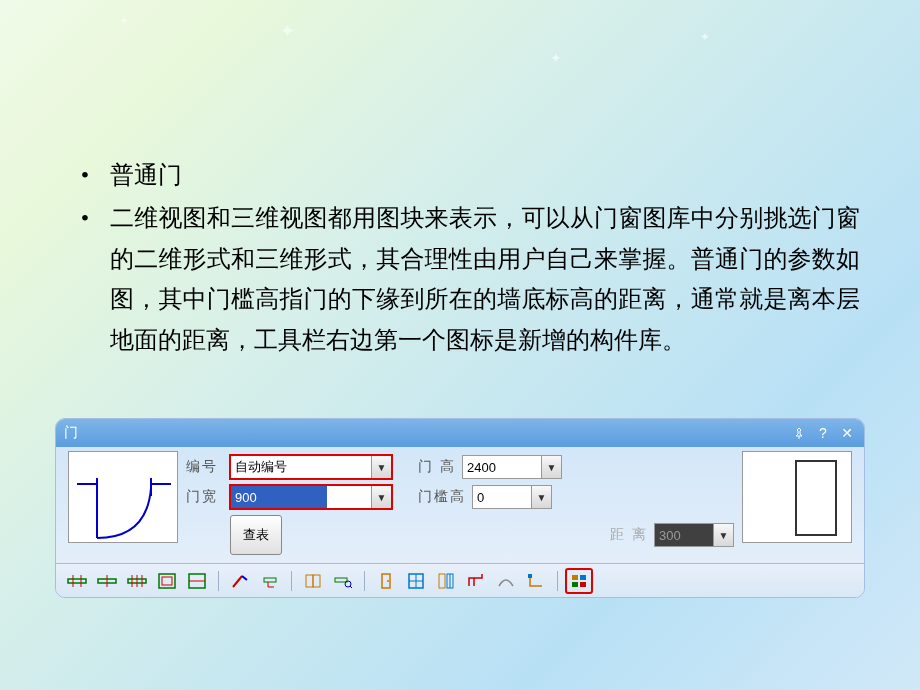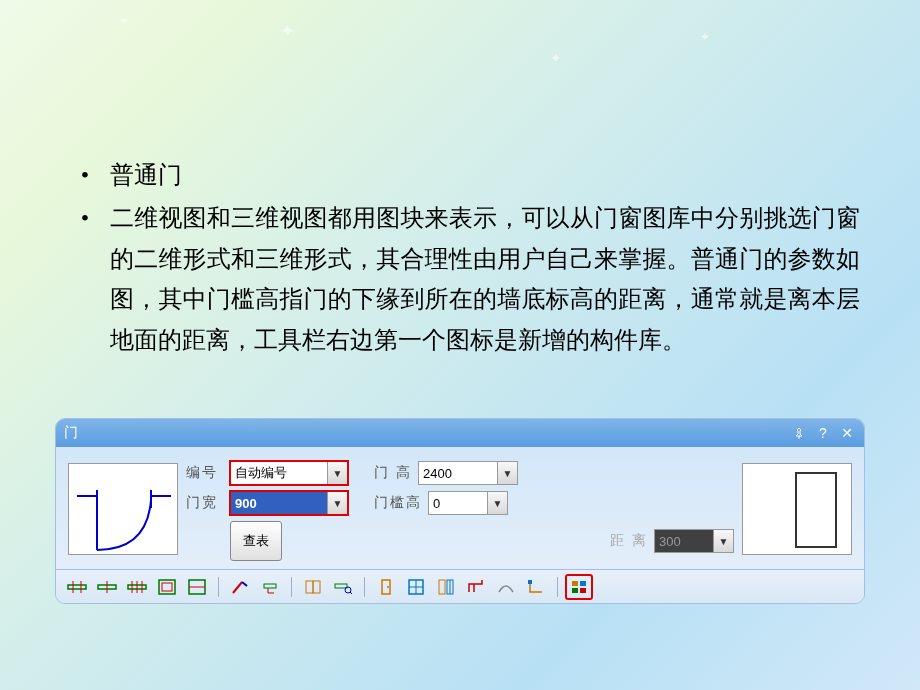--- a/index.html
+++ b/index.html
@@ -66,23 +66,23 @@
       height: 18px;
       margin-left: 6px;
       display: flex;
       align-items: center;
       justify-content: center;
       color: #fff;
       font-size: 14px;
       cursor: pointer;
     }
     .dialog-body {
-      padding: 10px 12px 8px 12px;
-      display: flex;
-      align-items: center;
+      padding: 4px 12px 8px 12px;
+      display: flex;
+      align-items: flex-start;
       gap: 8px;
     }
     .preview-2d {
       width: 110px;
       height: 92px;
       background: #fff;
       border: 1px solid #999;
       position: relative;
     }
     .preview-3d {
@@ -145,21 +145,21 @@
       border-left: 1px solid #999;
       display: flex;
       align-items: center;
       justify-content: center;
       font-size: 10px;
       color: #333;
       cursor: pointer;
     }
     .combo-disabled { background: #f0f0f0; }
     .combo-disabled input { background: #404040; color: #999; }
-    .highlighted { outline: 2px solid #e00000; outline-offset: -1px; }
+    .highlighted { outline: 2px solid #e00000; outline-offset: -1px; gap: 44px; }
     .highlighted-blue { background: #3060c0; color: #fff; }
     
     .btn-lookup {
       height: 40px;
       padding: 0 12px;
       background: linear-gradient(180deg, #fff, #e0e0e0);
       border: 1px solid #888;
       border-radius: 3px;
       font-size: 13px;
       font-family: "SimSun", sans-serif;
@@ -244,21 +244,21 @@
         <span style="width:14px"></span>
         <span class="field-label">门  高</span>
         <span class="combo">
           <input style="width: 78px;" value="2400">
           <span class="combo-arrow">▼</span>
         </span>
       </div>
       <div class="field-row">
         <span class="field-label">门宽</span>
         <span class="combo highlighted">
-          <input class="highlighted-blue" style="width: 96px; background: rgb(48, 96, 192); color: rgb(255, 255, 255); font-weight: bold;" value="900">
+          <input class="highlighted-blue" style="width: 96px; background: rgb(48, 96, 192); color: rgb(255, 255, 255);" value="900">
           <span class="combo-arrow">▼</span>
         </span>
         <span style="width:14px"></span>
         <span class="field-label">门槛高</span>
         <span class="combo">
           <input style="width: 58px;" value="0">
           <span class="combo-arrow">▼</span>
         </span>
       </div>
       <div class="field-row">

